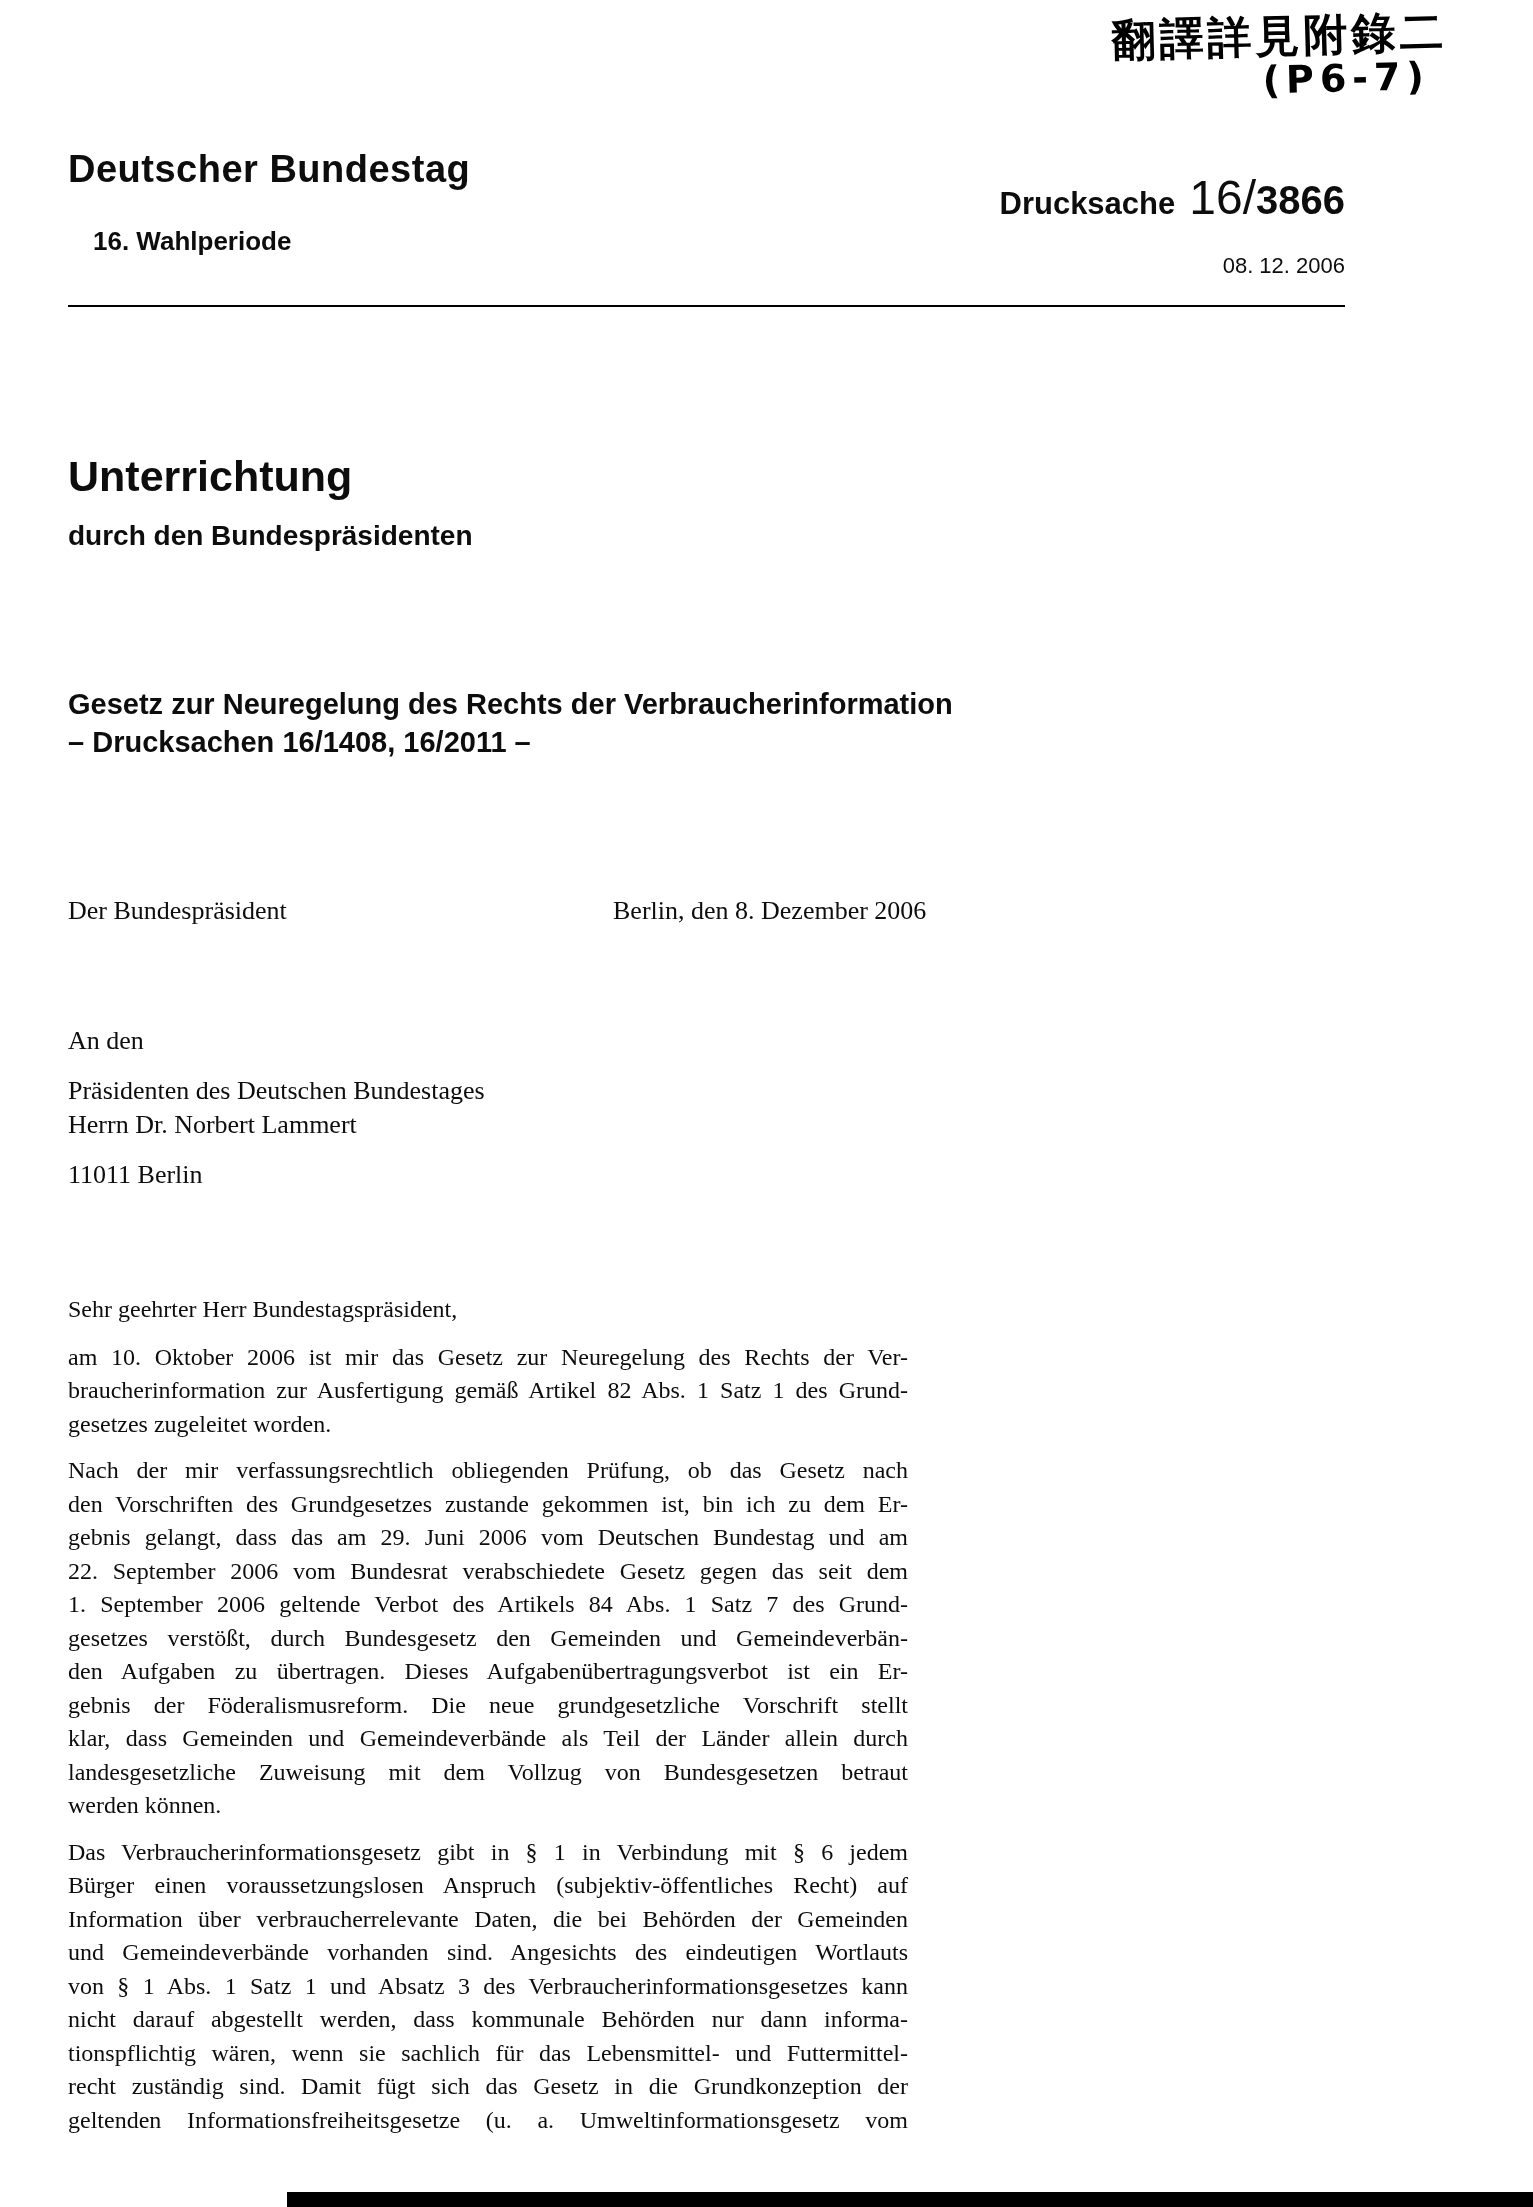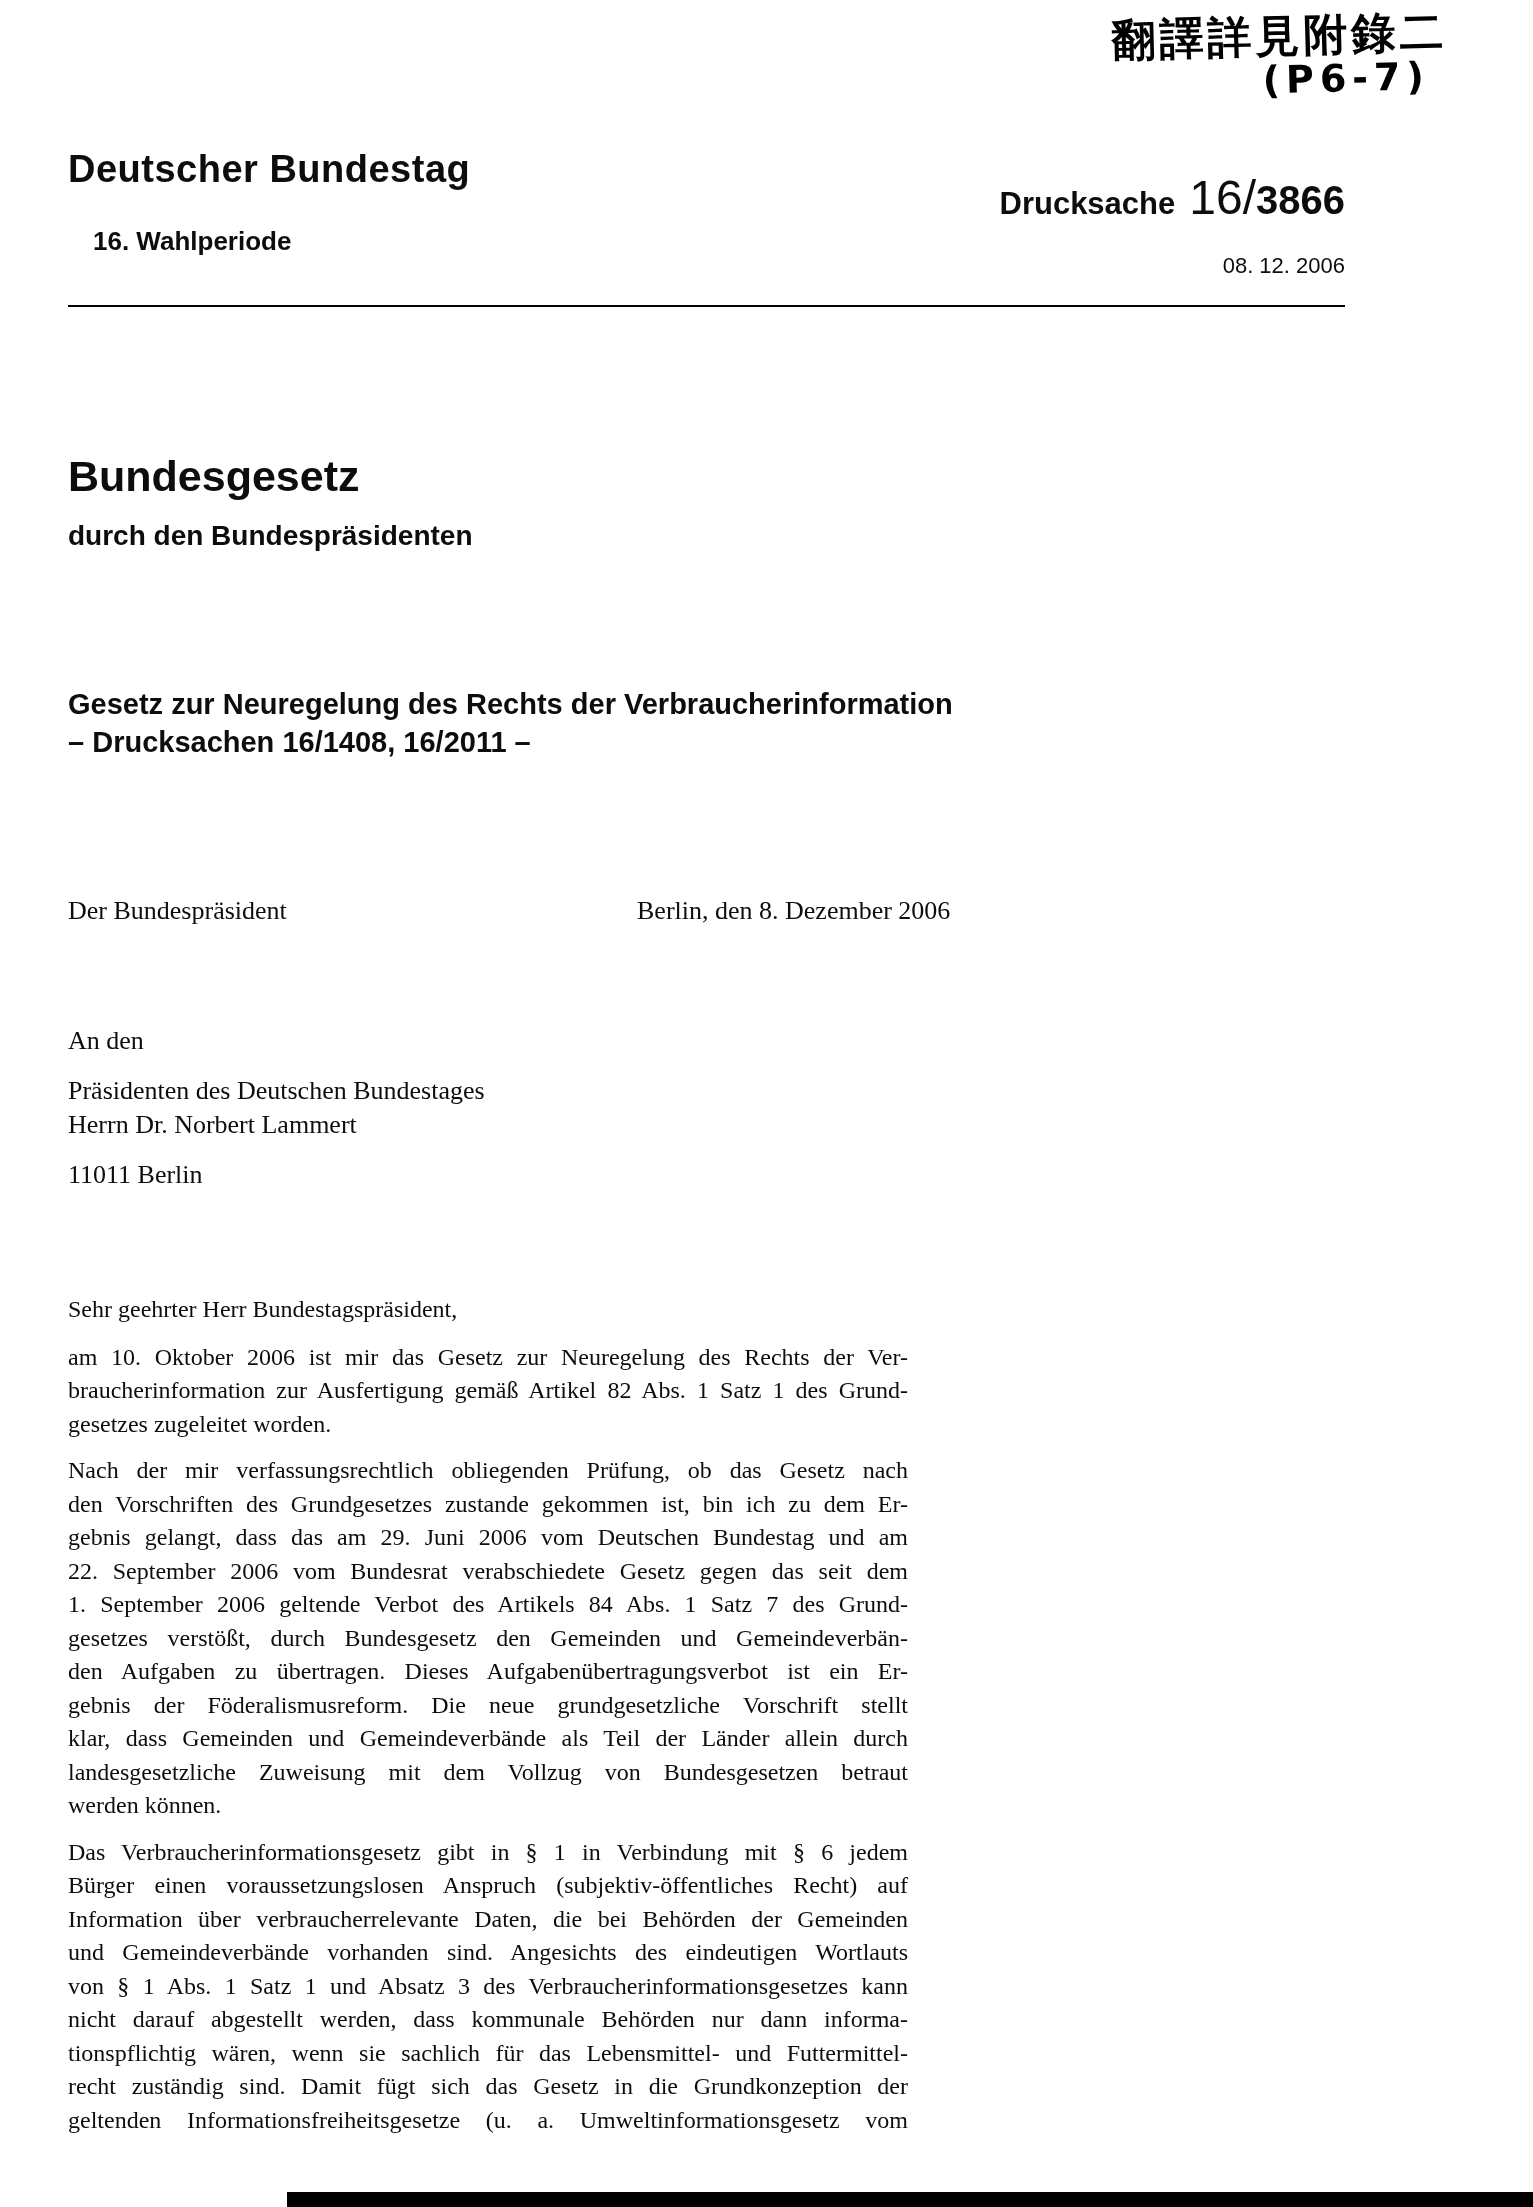--- a/index.html
+++ b/index.html
@@ -69,21 +69,21 @@
 
   
   .subject {
     position: absolute; left: 68px; top: 685px;
     font-family: "Liberation Sans", sans-serif;
     font-weight: 700; font-size: 29px; line-height: 38px;
   }
 
   
   .sender-name { position: absolute; left: 68px; top: 896px; font-size: 26px; }
-  .place-date  { position: absolute; left: 637px; top: 896px; font-size: 26px; }
+  .place-date  { position: absolute; left: 613px; top: 896px; font-size: 26px; }
 
   
   .address { position: absolute; left: 68px; top: 1024px; font-size: 26px; }
   .address .addr-line { line-height: 34px; }
   .address .gap-before { margin-top: 16px; }
 
   
   .letter {
     position: absolute; left: 68px; top: 1293px; width: 840px;
     font-size: 24px; line-height: 33.5px;
@@ -114,21 +114,21 @@
 
   <div class="header-right">
     <div class="drucksache-line">
       <span class="drucksache-label">Drucksache</span><span class="doc-number-prefix">16/</span><span class="doc-number">3866</span>
     </div>
     <div class="doc-date">08. 12. 2006</div>
   </div>
 
   <div class="header-rule"></div>
 
-  <div class="doc-title">Bundesgesetz</div>
+  <div class="doc-title">Unterrichtung</div>
   <div class="doc-subtitle">durch den Bundespräsidenten</div>
 
   <div class="subject">
     <div>Gesetz zur Neuregelung des Rechts der Verbraucherinformation</div>
     <div>– Drucksachen 16/1408, 16/2011 –</div>
   </div>
 
   <div class="sender-name">Der Bundespräsident</div>
   <div class="place-date">Berlin, den 8. Dezember 2006</div>
 

